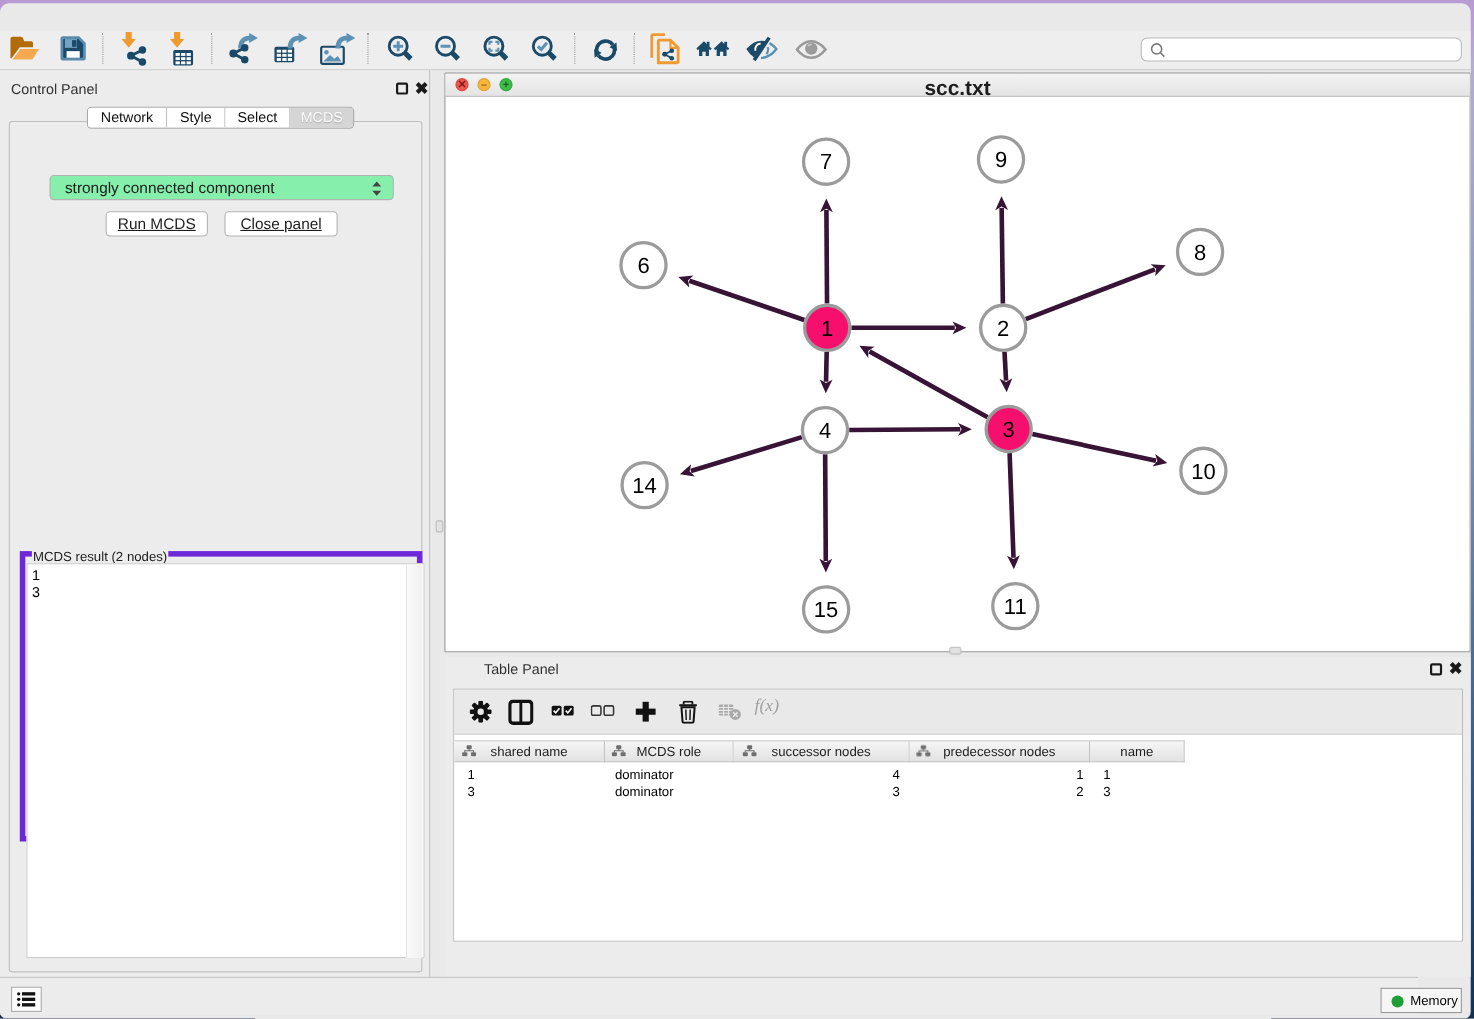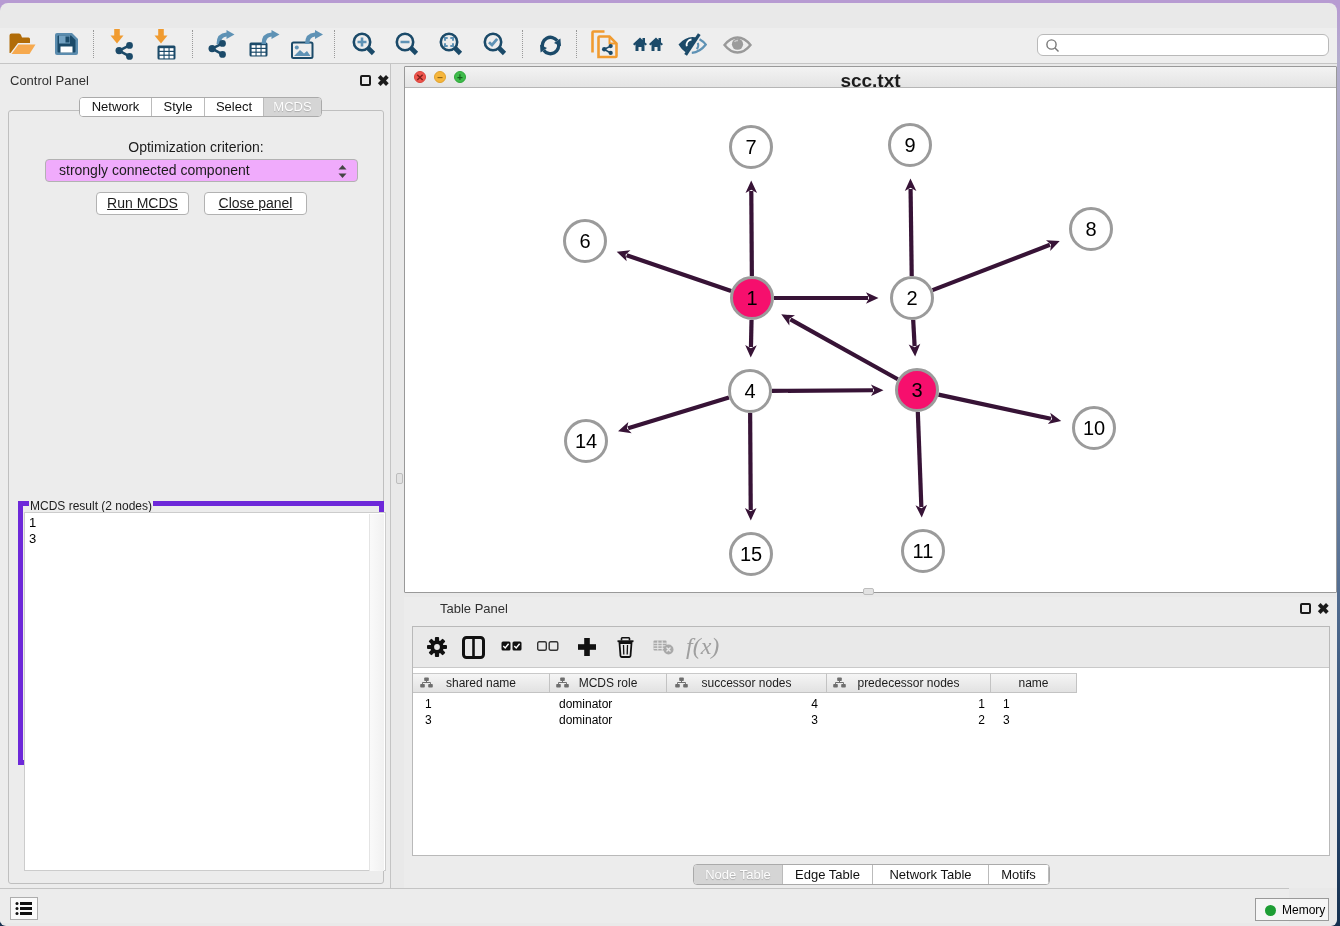--- a/index.html
+++ b/index.html
@@ -21,21 +21,21 @@
 #cpanel { position:absolute; left:0; top:61px; width:391px; height:824px; background:#ececec; border-right:1px solid #c4c4c4; }
 #cpanel-title { position:absolute; left:10px; top:9px; font-size:13px; color:#303030; }
 .wmax { position:absolute; width:11px; height:11px; border:2px solid #1a1a1a; border-radius:2px; }
 .wclose { position:absolute; font-size:15px; font-weight:bold; color:#1a1a1a; line-height:11px; }
 
 #cp-tabs { position:absolute; left:79px; top:33px; height:20px; display:flex; border:1px solid #aaa; border-radius:4px; overflow:hidden; background:#fff; z-index:3; }
 .cp-tab { font-size:13px; color:#111; text-align:center; line-height:18px; border-right:1px solid #bbb; background:#fff; }
 .cp-tab.sel { background:#d5d5d5; color:#fdfdfd; border-right:none; text-shadow:0 1px 1px #aaa; }
 #cp-content { position:absolute; left:8px; top:46px; width:376px; height:774px; background:#ececec; border:1px solid #bfbfbf; border-radius:3px; }
 #optlabel { position:absolute; left:0; top:28px; width:100%; text-align:center; font-size:14px; color:#1c1c1c; }
-#dropdown { position:absolute; left:36px; top:48px; width:313px; height:23px; background:#f0abfc; border:1px solid #b2b2b2; border-radius:4px; font-size:14px; color:#1c1c1c; line-height:21px; padding-left:13px; }
+#dropdown { position:absolute; left:36px; top:48px; width:313px; height:23px; background:#86efac; border:1px solid #b2b2b2; border-radius:4px; font-size:14px; color:#1c1c1c; line-height:21px; padding-left:13px; }
 #dropdown .chev { position:absolute; right:8px; top:2px; font-size:13px; color:#333; }
 .cbtn { position:absolute; top:81px; height:23px; background:#fff; border:1px solid #b2b2b2; border-radius:4px; font-size:14px; color:#1c1c1c; text-align:center; line-height:21px;text-decoration:underline; }
 #fieldset { position:absolute; left:9px; top:390px; width:366px; height:264px; border:5px solid #6d28d9; }
 #fieldset-legend { position:absolute; left:6px; top:-7px; background:#ececec; font-size:12px; color:#1c1c1c; padding:0 1px; }
 #fieldset-inner { position:absolute; left:1px; top:6px; width:362px; height:359px; background:#fff; border:1px solid #ccc; }
 #fieldset-inner .num { font-size:13px; color:#000; line-height:16px; padding-left:4px; }
 #fs-scroll { position:absolute; right:1px; top:1px; width:15px; height:357px; background:linear-gradient(90deg,#fafafa,#f1f1f1); border-left:1px solid #e4e4e4; }
 
 #netwin { position:absolute; left:404px; top:63px; width:933px; height:527px; background:#fff; border:1px solid #999; border-radius:1px; }
 #nettitle { position:absolute; left:0; top:0; width:100%; height:21px; background:linear-gradient(#f3f3f3,#e4e4e4); border-bottom:1px solid #b6b6b6; }
@@ -238,21 +238,20 @@
     <div id="cpanel-title">Control Panel</div>
     <div class="wmax" style="left:360px; top:11px;"></div>
     <div class="wclose" style="left:377px; top:11px;">✖</div>
     <div id="cp-tabs">
       <div class="cp-tab" style="width:72px;">Network</div>
       <div class="cp-tab" style="width:53px;">Style</div>
       <div class="cp-tab" style="width:59px;">Select</div>
       <div class="cp-tab sel" style="width:57px;">MCDS</div>
     </div>
     <div id="cp-content">
-      <div id="optlabel">Optimization criterion:</div>
       <div id="dropdown">strongly connected component
         <svg class="chev" width="11" height="17" viewBox="0 0 11 17" style="position:absolute;right:9px;top:3px;">
             <path d="M1.5 6.5 L5.5 2 L9.5 6.5 Z" fill="#444"></path>
             <path d="M1.5 10.5 L5.5 15 L9.5 10.5 Z" fill="#444"></path>
           </svg>
       </div>
       <div class="cbtn" style="left:87px; width:93px;">Run MCDS</div>
       <div class="cbtn" style="left:195px; width:103px;">Close panel</div>
       <div id="fieldset">
         <div id="fieldset-legend">MCDS result (2 nodes)</div>
@@ -384,21 +383,21 @@
             <g stroke="#e9e9e9" stroke-width="1">
               <line x1="0.5" y1="3.2" x2="13.5" y2="3.2"></line>
               <line x1="0.5" y1="5.8" x2="13.5" y2="5.8"></line>
               <line x1="0.5" y1="8.4" x2="13.5" y2="8.4"></line>
               <line x1="4.8" y1="0.5" x2="4.8" y2="10.5"></line>
               <line x1="9.2" y1="0.5" x2="9.2" y2="10.5"></line>
             </g>
             <circle cx="15.5" cy="9.5" r="5" fill="#a9a9a9"></circle>
             <path d="M13.5 7.5 L17.5 11.5 M17.5 7.5 L13.5 11.5" stroke="#e9e9e9" stroke-width="1.3"></path>
           </svg>
-          <div style="position:absolute;left:273px;top:6px;font-family:'Liberation Serif',serif;font-style:italic;font-size:24px;color:#9f9f9f;">f(x)</div>
+          <div style="position:absolute;left:273px;top:6px;font-family:'Liberation Serif',serif;font-style:italic;font-size:16px;color:#9f9f9f;">f(x)</div>
         </div>
       <div id="tp-table">
         <svg style="position:absolute;left:7px;top:9px;z-index:2;" width="13" height="11" viewBox="0 0 13 11">
             <g fill="#6e6e6e">
               <rect x="4.2" y="0.5" width="4.6" height="3.6" rx="0.8"></rect>
               <rect x="0.2" y="6.9" width="4.6" height="3.6" rx="0.8"></rect>
               <rect x="8.2" y="6.9" width="4.6" height="3.6" rx="0.8"></rect>
             </g>
             <path d="M6.5 4 L6.5 5.5 M2.5 6.9 L2.5 5.5 L10.5 5.5 L10.5 6.9" fill="none" stroke="#6e6e6e" stroke-width="1"></path>
           </svg>
@@ -437,26 +436,20 @@
         <div class="td" style="left:254px; top:28px; width:151px; text-align:right;">4</div>
         <div class="td" style="left:414px; top:28px; width:158px; text-align:right;">1</div>
         <div class="td" style="left:590px; top:28px;">1</div>
         <div class="td" style="left:12px; top:44px;">3</div>
         <div class="td" style="left:146px; top:44px;">dominator</div>
         <div class="td" style="left:254px; top:44px; width:151px; text-align:right;">3</div>
         <div class="td" style="left:414px; top:44px; width:158px; text-align:right;">2</div>
         <div class="td" style="left:590px; top:44px;">3</div>
       </div>
     </div>
-    <div id="btabs">
-      <div class="btab sel" style="width:89px;">Node Table</div>
-      <div class="btab" style="width:90px;">Edge Table</div>
-      <div class="btab" style="width:116px;">Network Table</div>
-      <div class="btab" style="width:60px;">Motifs</div>
-    </div>
   </div>
   <div style="position:absolute;left:396px;top:470px;width:7px;height:11px;background:#e2e2e2;border:1px solid #bdbdbd;border-radius:2px;"></div>
   <div style="position:absolute;left:863px;top:585px;width:11px;height:7px;background:#e2e2e2;border:1px solid #bdbdbd;border-radius:2px;"></div>
 
   <div id="statusbar">
     <div id="listbtn">
       <svg width="18" height="15" viewBox="0 0 18 15" style="position:absolute;left:4px;top:3px;">
         <circle cx="2" cy="2.5" r="1.5" fill="#111"></circle>
           <rect x="5" y="1" width="12" height="3" fill="#111"></rect>
         <circle cx="2" cy="7.5" r="1.5" fill="#111"></circle>

